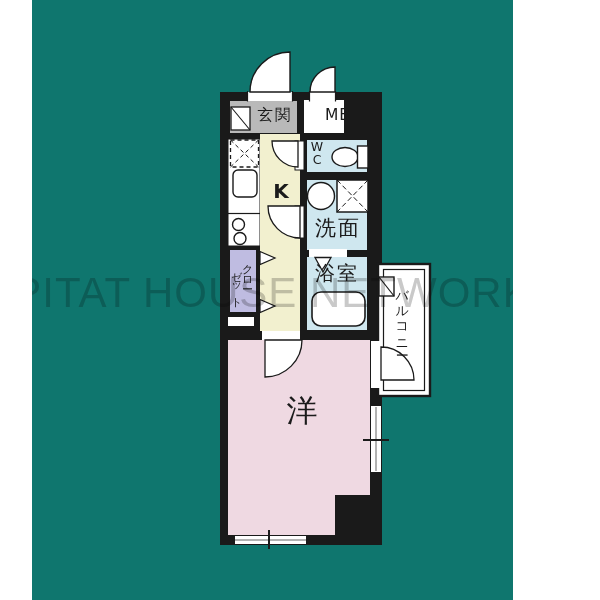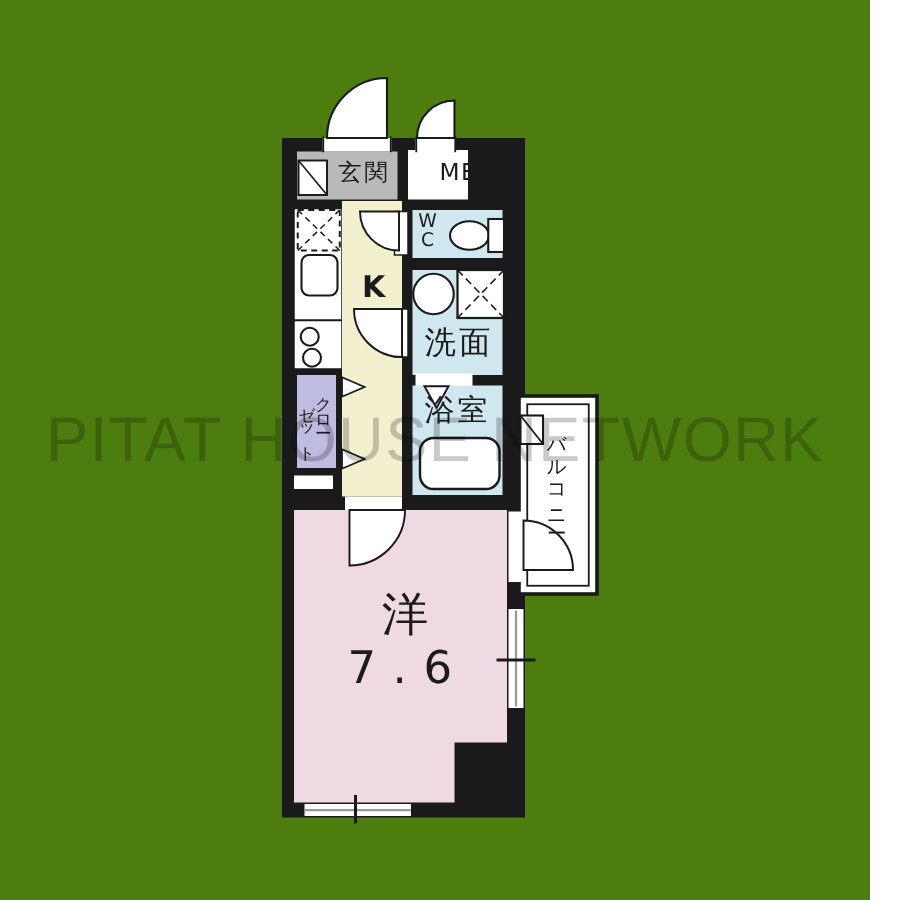--- a/index.html
+++ b/index.html
@@ -1,18 +1,19 @@
 <!DOCTYPE html>
 <html><head>
 <meta charset="utf-8">
 <style>
   html,body{margin:0;padding:0;background:#ffffff;}
   #canvas{
-    position:relative;width:580px;height:600px;background:#4d7c0f;overflow:hidden;
+    position:relative;width:481px;height:600px;background:#0f766e;overflow:hidden;
     font-family:"DejaVu Sans","Liberation Sans",sans-serif;
+    margin-left:32px;
   }
   .lbl{
     position:absolute;color:#1b1b1b;line-height:1.05;text-align:center;
     font-family:"DejaVu Sans","Liberation Sans",sans-serif;white-space:nowrap;
   }
   .vtext{writing-mode:vertical-rl;}
   #plan-svg{position:absolute;left:0;top:0;}
   .watermark{
     position:absolute;top:269px;left:50%;transform:translateX(-50%);
     font-size:42px;letter-spacing:1px;color:#c9c9c9;font-weight:400;
@@ -128,16 +129,15 @@
   <div class="lbl txt" style="left:281px;top:217px;width:50px;font-size:21px;letter-spacing:2px;">洗面</div>
 
   <div class="lbl txt" style="left:280px;top:263px;width:50px;font-size:20px;letter-spacing:2px;">浴室</div>
 
   <div class="lbl txt vtext" style="left:209px;top:256px;font-size:11px;letter-spacing:1px;">クロー</div>
   <div class="lbl txt vtext" style="left:198px;top:263px;font-size:11px;letter-spacing:1px;">ゼット</div>
 
   <div class="lbl txt vtext" style="left:363px;top:281px;font-size:13px;letter-spacing:2px;">バルコニー</div>
 
   <div class="lbl txt" style="left:247px;top:394px;width:46px;font-size:31px;">洋</div>
-  <div class="lbl txt" style="left:222px;top:430px;width:100px;font-size:30px;letter-spacing:11px;">7.6</div>
 
   <div class="watermark">PITAT HOUSE NETWORK</div>
 </div>
 
 </body></html>

